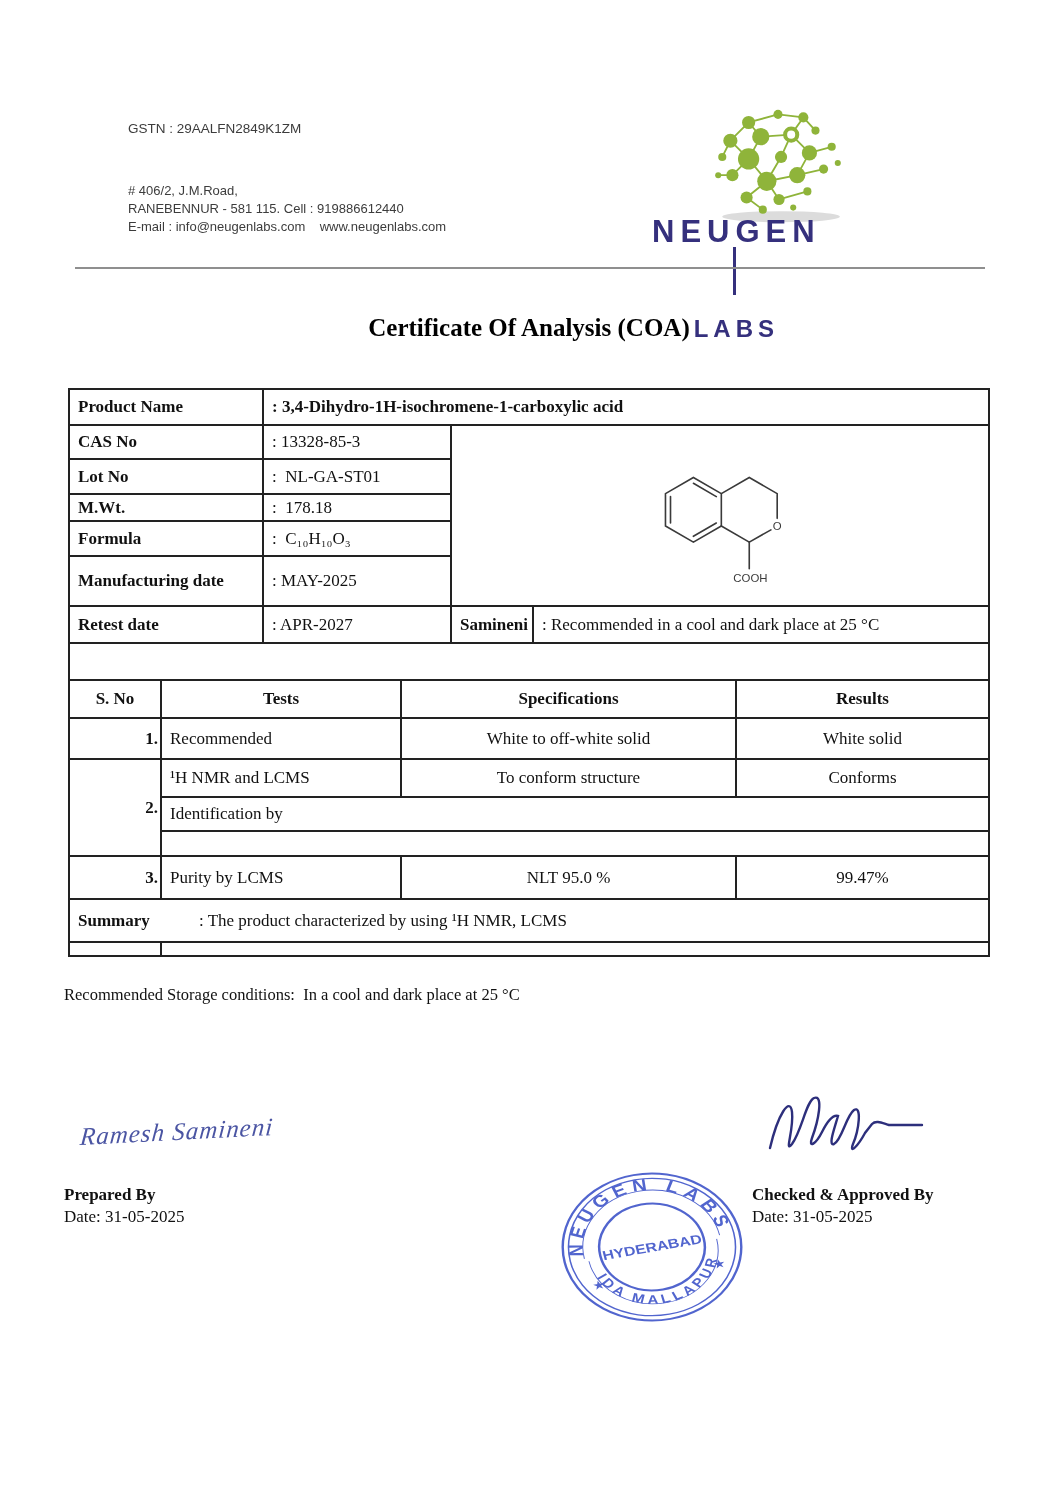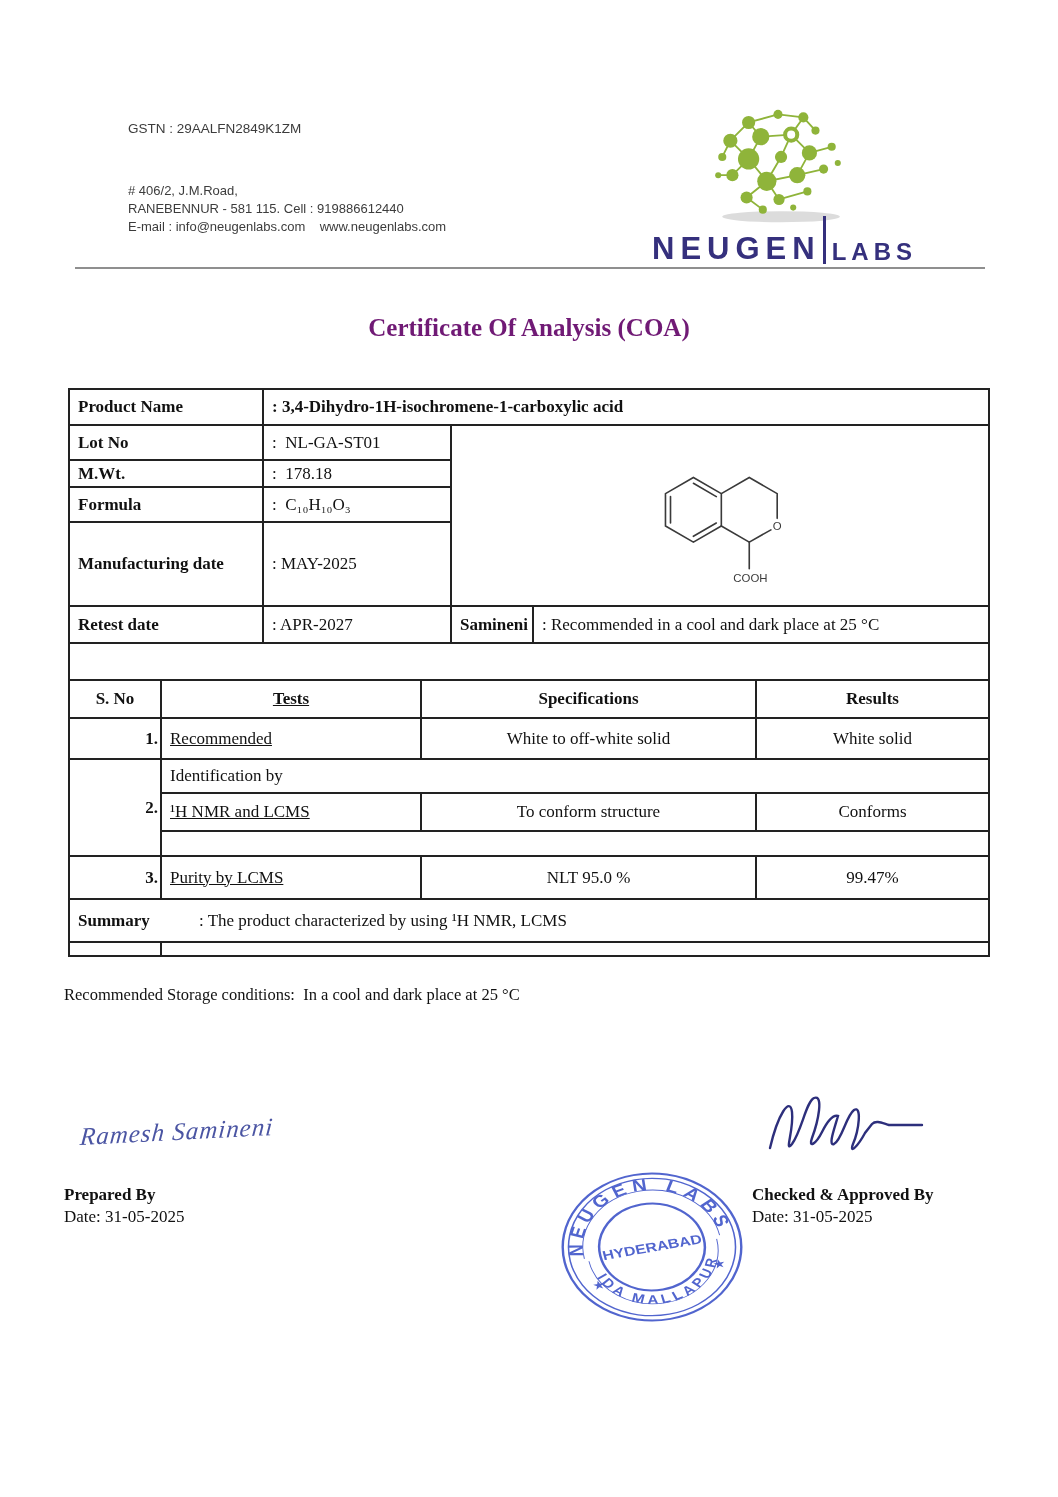--- a/index.html
+++ b/index.html
@@ -6,31 +6,31 @@
   .page{position:relative;width:1058px;height:1497px;background:#fff;overflow:hidden;
         font-family:"Liberation Serif",serif;color:#111;}
   .pre{white-space:pre-wrap;}
 
   
   .gstn{position:absolute;left:128px;top:121px;font-family:"Liberation Sans",sans-serif;
         font-size:13.5px;color:#3c3c3c;}
   .addr{position:absolute;left:128px;top:182px;font-family:"Liberation Sans",sans-serif;
         font-size:13px;color:#3c3c3c;line-height:1.38;}
   .logo-ball{position:absolute;left:702px;top:100px;}
-  .logo-text{position:absolute;left:652px;top:216px;display:flex;align-items:flex-end;}
+  .logo-text{position:absolute;left:652px;top:216px;display:flex;align-items:center;flex-direction:column;}
   .logo-neugen{font-family:"Liberation Sans",sans-serif;font-weight:700;font-size:31px;
         letter-spacing:6px;color:#35307d;line-height:1;}
   .logo-bar{width:3px;height:48px;background:#35307d;margin:0 6px 0 2px;}
   .logo-labs{font-family:"Liberation Sans",sans-serif;font-weight:700;font-size:24px;
         letter-spacing:5px;color:#35307d;line-height:1;margin-top:22px;}
   .hline{position:absolute;left:75px;top:267px;width:910px;height:2px;background:#8f8f8f;}
 
   
   .title{position:absolute;left:0;top:314px;width:1058px;text-align:center;
-         font-size:25px;font-weight:700;color:#701a75;}
+         font-size:25px;font-weight:700;color:#000000;}
 
   
   .coa{position:absolute;left:68px;top:388px;width:922px;border:2px solid #222;
        box-sizing:border-box;font-size:17px;}
   .coa *{box-sizing:border-box;}
   .trow{display:flex;border-bottom:2px solid #222;align-items:stretch;}
   .trow.last{border-bottom:none;}
   .cell{display:flex;align-items:center;padding:2px 8px;}
   .br{border-right:2px solid #222;}
   .bold{font-weight:700;}
@@ -40,21 +40,21 @@
   .lab{width:194px;}
   .val{flex:1;}
   .v188{width:188px;}
   .stack{width:382px;display:flex;flex-direction:column;border-right:2px solid #222;}
   .srow{display:flex;border-bottom:2px solid #222;flex:0 0 auto;}
   .srow.grow{flex:1 1 auto;border-bottom:none;}
   .srow .lab{border-right:2px solid #222;}
   .structcell{flex:1;display:flex;align-items:center;justify-content:center;}
 
   .sno{width:92px;}
-  .tcol{width:260px;text-decoration:underline;}
+  .tcol{width:240px;}
   .scol{width:335px;}
   .rcol{flex:1;border-radius:15px;}
   .r2right{flex:1;display:flex;flex-direction:column;}
   .r2sub{display:flex;flex:0 0 auto;border-bottom:2px solid #222;}
   .r2sub.none{border-bottom:none;}
 
   .sumlab{width:129px;}
 
   
   .note{position:absolute;left:64px;top:985px;font-size:16.5px;color:#111;}
@@ -124,20 +124,24 @@
 
   <div class="coa">
 
     <div class="trow" style="height:36px">
       <div class="cell lab br bold">Product Name</div>
       <div class="cell val bold pre">: 3,4-Dihydro-1H-isochromene-1-carboxylic acid</div>
     </div>
 
     <div class="trow" style="height:181px">
       <div class="stack">
+        <div class="srow" style="height:34px">
+          <div class="cell lab bold">CAS No</div>
+          <div class="cell val pre">: 13328-85-3</div>
+        </div>
         <div class="srow" style="height:35px">
           <div class="cell lab bold">Lot No</div>
           <div class="cell val pre">:  NL-GA-ST01</div>
         </div>
         <div class="srow" style="height:27px">
           <div class="cell lab bold">M.Wt.</div>
           <div class="cell val pre">:  178.18</div>
         </div>
         <div class="srow" style="height:35px">
           <div class="cell lab bold">Formula</div>
@@ -184,27 +188,27 @@
     <div class="trow" style="height:41px">
       <div class="cell sno br rr bold" style="padding-right:2px">1.</div>
       <div class="cell tcol br">Recommended</div>
       <div class="cell scol br cc">White to off-white solid</div>
       <div class="cell rcol cc">White solid</div>
     </div>
 
     <div class="trow" style="height:97px">
       <div class="cell sno br rr bold" style="padding-right:2px">2.</div>
       <div class="r2right">
-        <div class="r2sub" style="height:34px">
-          <div class="cell" style="flex:1">Identification by</div>
-        </div>
         <div class="r2sub" style="height:38px">
           <div class="cell tcol br">¹H NMR and LCMS</div>
           <div class="cell scol br cc">To conform structure</div>
           <div class="cell rcol cc">Conforms</div>
+        </div>
+        <div class="r2sub" style="height:34px">
+          <div class="cell" style="flex:1">Identification by</div>
         </div>
         <div class="r2sub none" style="flex:1"></div>
       </div>
     </div>
 
     <div class="trow" style="height:43px">
       <div class="cell sno br rr bold" style="padding-right:2px">3.</div>
       <div class="cell tcol br">Purity by LCMS</div>
       <div class="cell scol br cc">NLT 95.0 %</div>
       <div class="cell rcol cc">99.47%</div>

